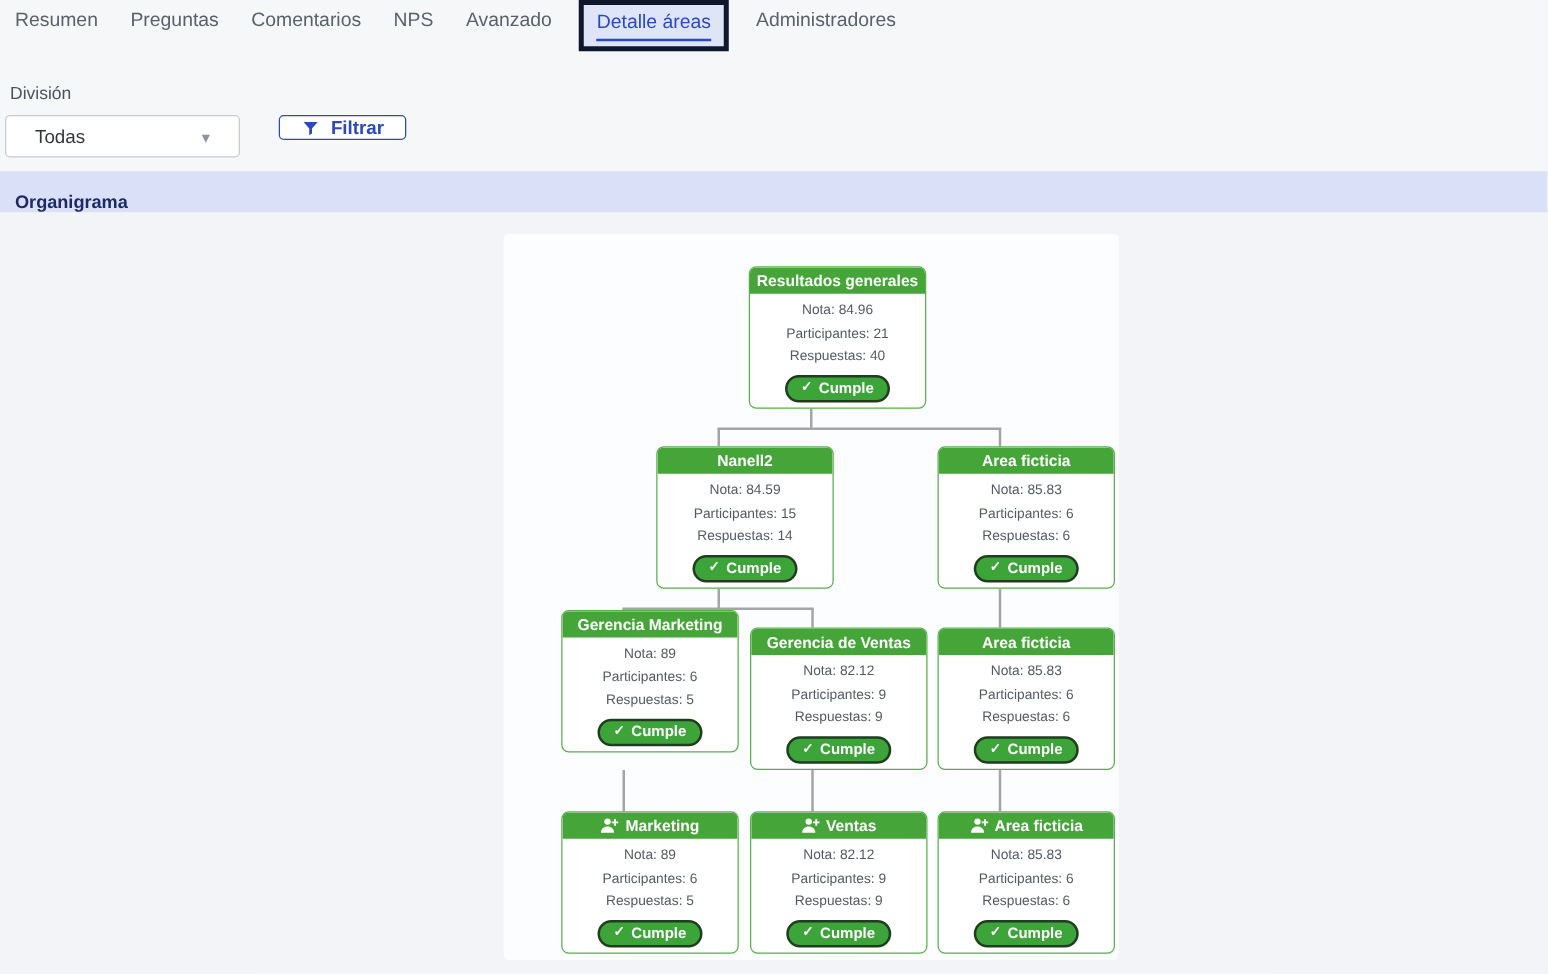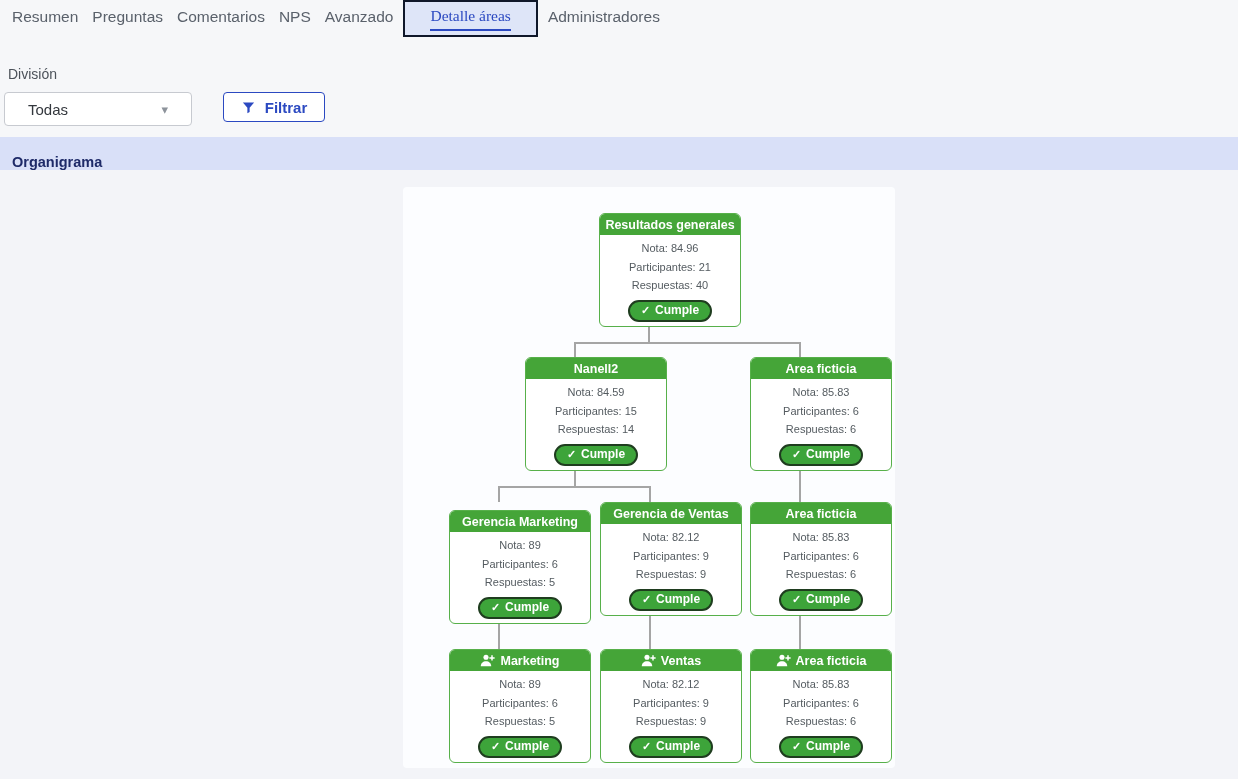--- a/index.html
+++ b/index.html
@@ -5,46 +5,46 @@
   html,body{margin:0;padding:0;}
   body{
     width:1238px;height:779px;position:relative;overflow:hidden;
     background:#f6f7f9;
     font-family:"Liberation Sans", sans-serif;
     -webkit-font-smoothing:antialiased;
   }
   
   .tabbar{
     position:absolute;top:0;left:0;width:100%;height:46px;
-    display:flex;align-items:flex-start;gap:14px;padding-left:12px;box-sizing:border-box;
+    display:flex;align-items:flex-start;gap:26px;padding-left:12px;box-sizing:border-box;
   }
   .tab{
     padding-top:8px;font-size:15.5px;color:#5a616b;white-space:nowrap;cursor:pointer;
   }
   .tab-annotation{
-    display:inline-flex;border:2px solid #0f172a;background:#dee5f8;
-    padding:5px 25px 4px;margin-left:-4px;margin-right:-4px;font-family:Liberation Serif, serif;
+    display:inline-flex;border:4px solid #0f172a;background:#dee5f8;
+    padding:5px 10px 4px;margin-left:-4px;margin-right:-4px;
   }
   .tab.active{
     padding-top:0;color:#2b49c1;border-bottom:2.5px solid #2b49c1;padding-bottom:4px;
   }
   
   .division-label{
     position:absolute;left:8px;top:66px;font-size:14px;color:#4c525a;text-align:right;
   }
   .select{
     position:absolute;left:4px;top:92px;width:188px;height:34px;box-sizing:border-box;
     background:#fff;border:1px solid #c7cad0;border-radius:4px;
     display:flex;align-items:center;justify-content:space-between;
     padding:0 23px;cursor:pointer;
   }
   .select-value{font-size:15px;color:#33373d;}
   .caret{font-size:13px;color:#8d939b;line-height:1;}
   .filter-btn{
-    position:absolute;left:223px;top:92px;width:102px;height:30px;box-sizing:border-box;
+    position:absolute;left:223px;top:92px;width:102px;height:20px;box-sizing:border-box;
     background:#fff;border:1.5px solid #2b49c1;border-radius:4px;
     display:inline-flex;align-items:center;justify-content:center;gap:9px;
     color:#2b49c1;font-size:15px;font-weight:600;cursor:pointer;
     font-family:"Liberation Sans", sans-serif;
   }
   
   .section-strip{
     position:absolute;left:0;top:137px;width:100%;height:33px;
     background:#d9e0f8;display:flex;align-items:flex-end;
   }
@@ -166,21 +166,21 @@
     </div>
     <div class="node-line first">Nota: 85.83</div>
     <div class="node-line">Participantes: 6</div>
     <div class="node-line">Respuestas: 6</div>
     <div class="badge">
       <span class="check">✓</span>
       <span>Cumple</span>
     </div>
   </div>
 
-  <div class="node" style="left:25px;top:323px;">
+  <div class="node" style="left:25px;top:301px;">
     <div class="node-header">
       <span>Gerencia Marketing</span>
     </div>
     <div class="node-line first">Nota: 89</div>
     <div class="node-line">Participantes: 6</div>
     <div class="node-line">Respuestas: 5</div>
     <div class="badge">
       <span class="check">✓</span>
       <span>Cumple</span>
     </div>

